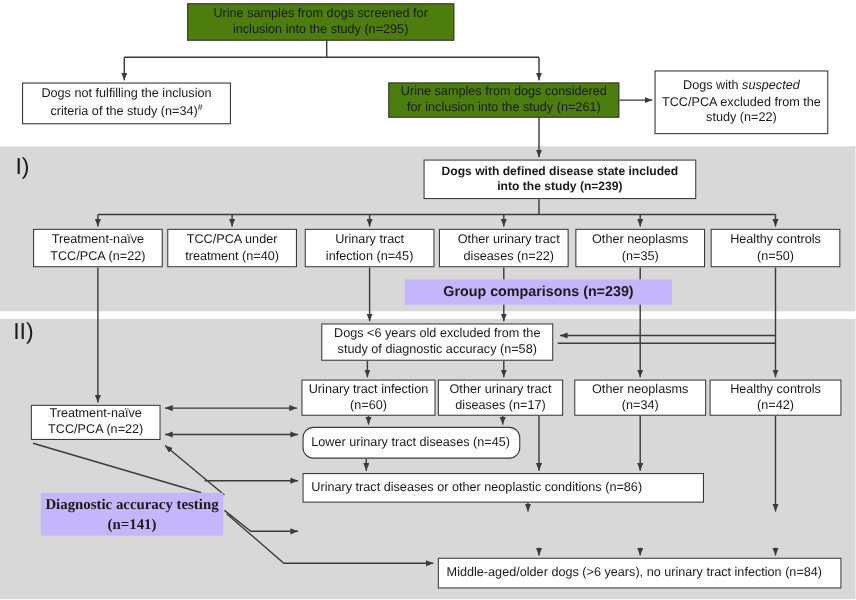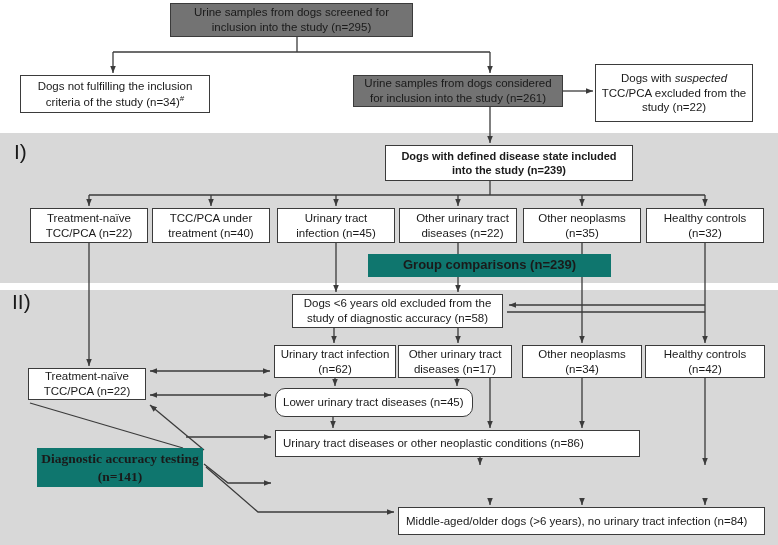--- a/index.html
+++ b/index.html
@@ -6,24 +6,24 @@
   #stage{position:relative;width:778px;height:545px;background:#ffffff;overflow:hidden;
          font-family:"Liberation Sans", sans-serif;color:#1a1a1a;}
   .band{position:absolute;left:0;width:778px;background:#d8d8d8;}
   .band.one{top:133px;height:150px;}
   .band.two{top:290px;height:255px;}
   svg.wires{position:absolute;left:0;top:0;width:778px;height:545px;}
   svg.wires path{stroke:#3b3b3b;stroke-width:1.3;fill:none;}
   .box{position:absolute;box-sizing:border-box;border:1.5px solid #3b3b3b;background:#ffffff;
        display:flex;align-items:center;justify-content:center;text-align:center;
        font-size:11.5px;line-height:1.28;padding:2px 5px;}
-  .box.gray{background:#737373;}
+  .box.gray{background:#4d7c0f;}
   .box.bold{font-weight:bold;font-size:11px;}
   .box.leftal{justify-content:flex-start;text-align:left;padding-left:7px;}
-  .labelbox{position:absolute;box-sizing:border-box;background:#0f766e;border:none;
+  .labelbox{position:absolute;box-sizing:border-box;background:#c4b5fd;border:none;
        display:flex;align-items:center;justify-content:center;text-align:center;
        font-weight:bold;font-size:13px;line-height:1.3;}
   .seclabel{position:absolute;font-size:21px;color:#1a1a1a;}
   .em-i{font-style:italic;}
   sup{font-size:8px;}
 </style>
 </head>
 <body>
 
 <div id="stage">
@@ -93,26 +93,26 @@
   <div class="box" style="left:595px;top:64px;width:158px;height:58px;">
       <span><span>Dogs with </span><span class="em-i">suspected</span><span> TCC/PCA excluded from the study (n=22)</span></span>
     </div>
 
   <div class="box bold" style="left:385px;top:145px;width:248px;height:36px;">Dogs with defined disease state included into the study (n=239)</div>
   <div class="box" style="left:30px;top:208px;width:118px;height:35px;">Treatment-naïve TCC/PCA (n=22)</div>
   <div class="box" style="left:152px;top:208px;width:118px;height:35px;">TCC/PCA under treatment (n=40)</div>
   <div class="box" style="left:277px;top:208px;width:118px;height:35px;">Urinary tract infection (n=45)</div>
   <div class="box" style="left:399px;top:208px;width:118px;height:35px;padding-left:14px;">Other urinary tract diseases (n=22)</div>
   <div class="box" style="left:523px;top:208px;width:118px;height:35px;">Other neoplasms (n=35)</div>
-  <div class="box" style="left:646px;top:208px;width:118px;height:35px;">Healthy controls (n=32)</div>
+  <div class="box" style="left:646px;top:208px;width:118px;height:35px;">Healthy controls (n=50)</div>
   <div class="labelbox" style="left:368px;top:254px;width:243px;height:23px;">Group comparisons (n=239)</div>
 
   <div class="box" style="left:292px;top:294px;width:211px;height:34px;">Dogs &lt;6 years old excluded from the study of diagnostic accuracy (n=58)</div>
   <div class="box" style="left:28px;top:368px;width:118px;height:32px;">Treatment-naïve TCC/PCA (n=22)</div>
-  <div class="box" style="left:274px;top:345px;width:122px;height:33px;">Urinary tract infection (n=62)</div>
+  <div class="box" style="left:274px;top:345px;width:122px;height:33px;">Urinary tract infection (n=60)</div>
   <div class="box" style="left:398px;top:345px;width:114px;height:33px;">Other urinary tract diseases (n=17)</div>
   <div class="box" style="left:522px;top:345px;width:120px;height:33px;">Other neoplasms (n=34)</div>
   <div class="box" style="left:645px;top:345px;width:120px;height:33px;">Healthy controls (n=42)</div>
   <div class="box leftal" style="left:275px;top:388px;width:198px;height:29px;border-radius:10px;">Lower urinary tract diseases (n=45)</div>
   <div class="box leftal" style="left:275px;top:430px;width:365px;height:27px;">Urinary tract diseases or other neoplastic conditions (n=86)</div>
   <div class="box leftal" style="left:398px;top:507px;width:367px;height:28px;">Middle-aged/older dogs (&gt;6 years), no urinary tract infection (n=84)</div>
   <div class="labelbox" style="left:37px;top:448px;width:166px;height:39px;font-size:13.5px;font-family:Liberation Serif, serif;">Diagnostic accuracy testing (n=141)</div>
 
 </div>
 

